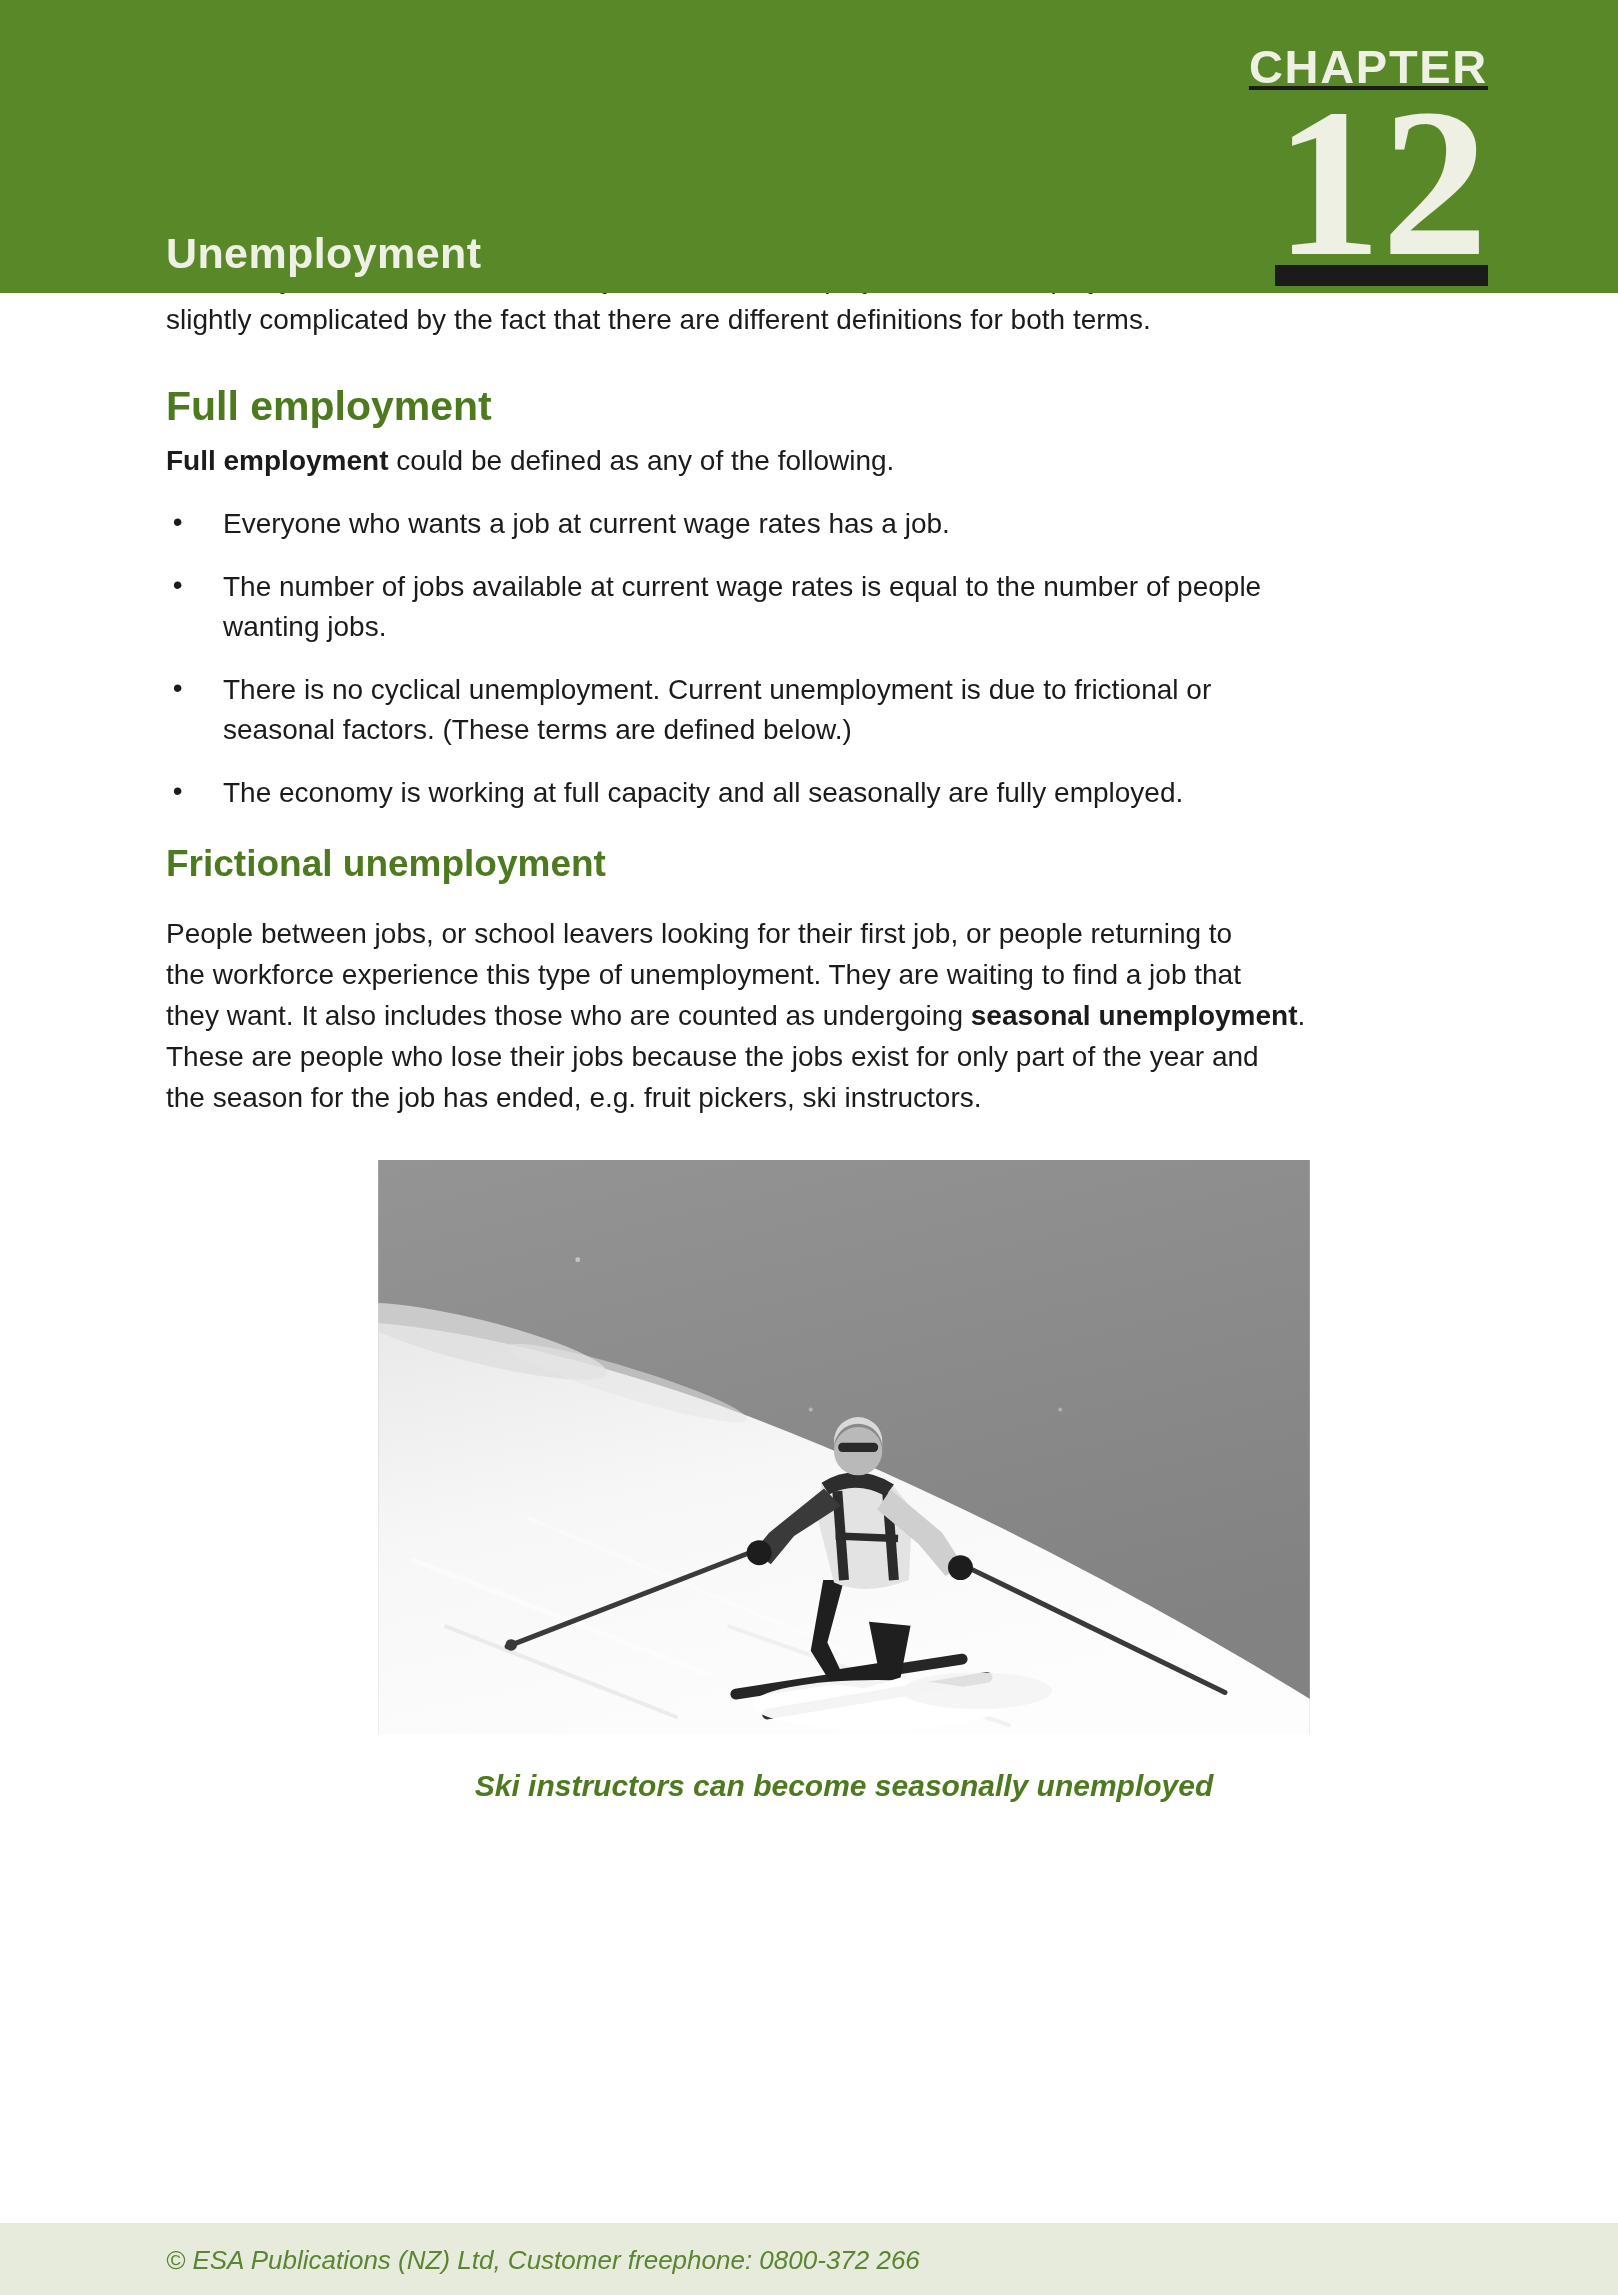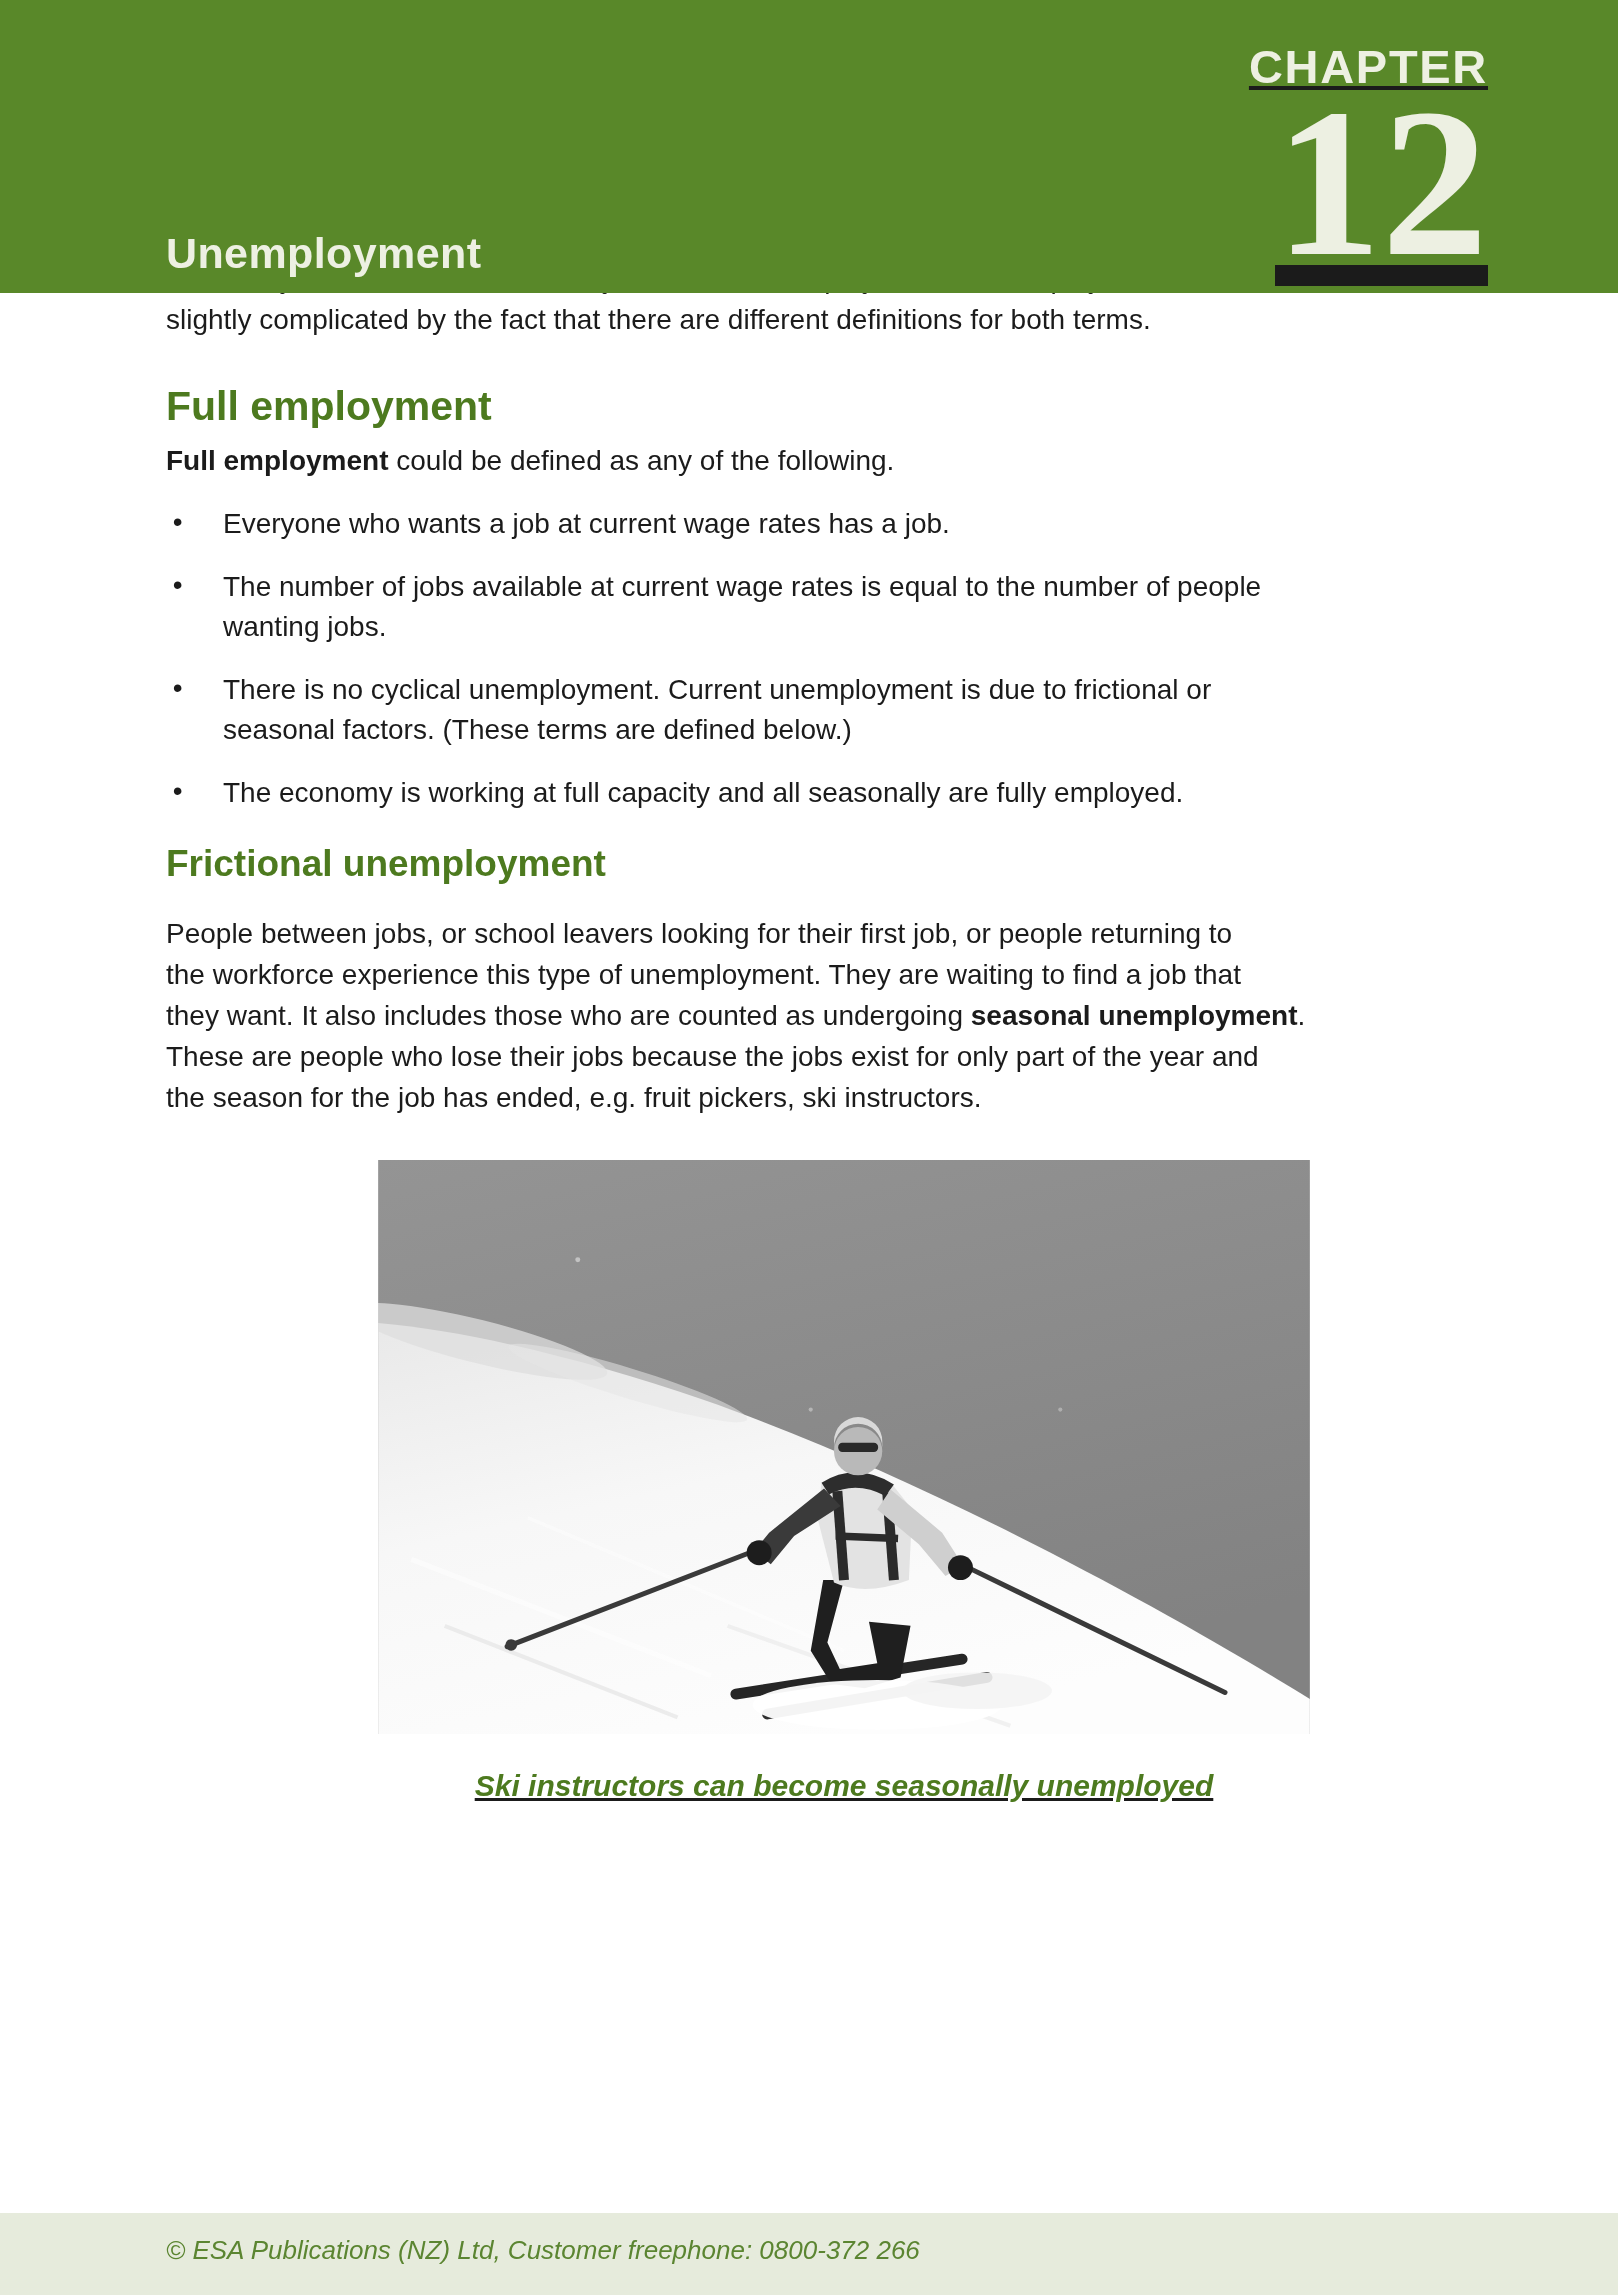--- a/index.html
+++ b/index.html
@@ -119,41 +119,40 @@
     margin-top:28px;
     font-size:28px;
     line-height:41px;
     white-space:pre-line;
   }
   strong{ font-weight:bold; }
   
   .figure{
     width:1064px;
     margin:42px 0 0 212px;
-    text-decoration:underline;
   }
   .photo{
     width:932px;
     height:574px;
     display:block;
   }
   .caption{
     margin-top:35px;
     width:932px;
     text-align:center;
     font-size:30px;
     font-weight:bold;
     font-style:italic;
     color:var(--heading_green);
   }
   
   .footer{
     position:absolute;
     left:0;right:0;bottom:0;
-    height:82px;
+    height:72px;
     background:var(--footer_bg);
     padding-left:36px;
   }
   .footer-text{
     position:absolute;
     left:166px;
     top:21.6px;
     font-size:26px;
     font-style:italic;
     color:var(--intro_green);

